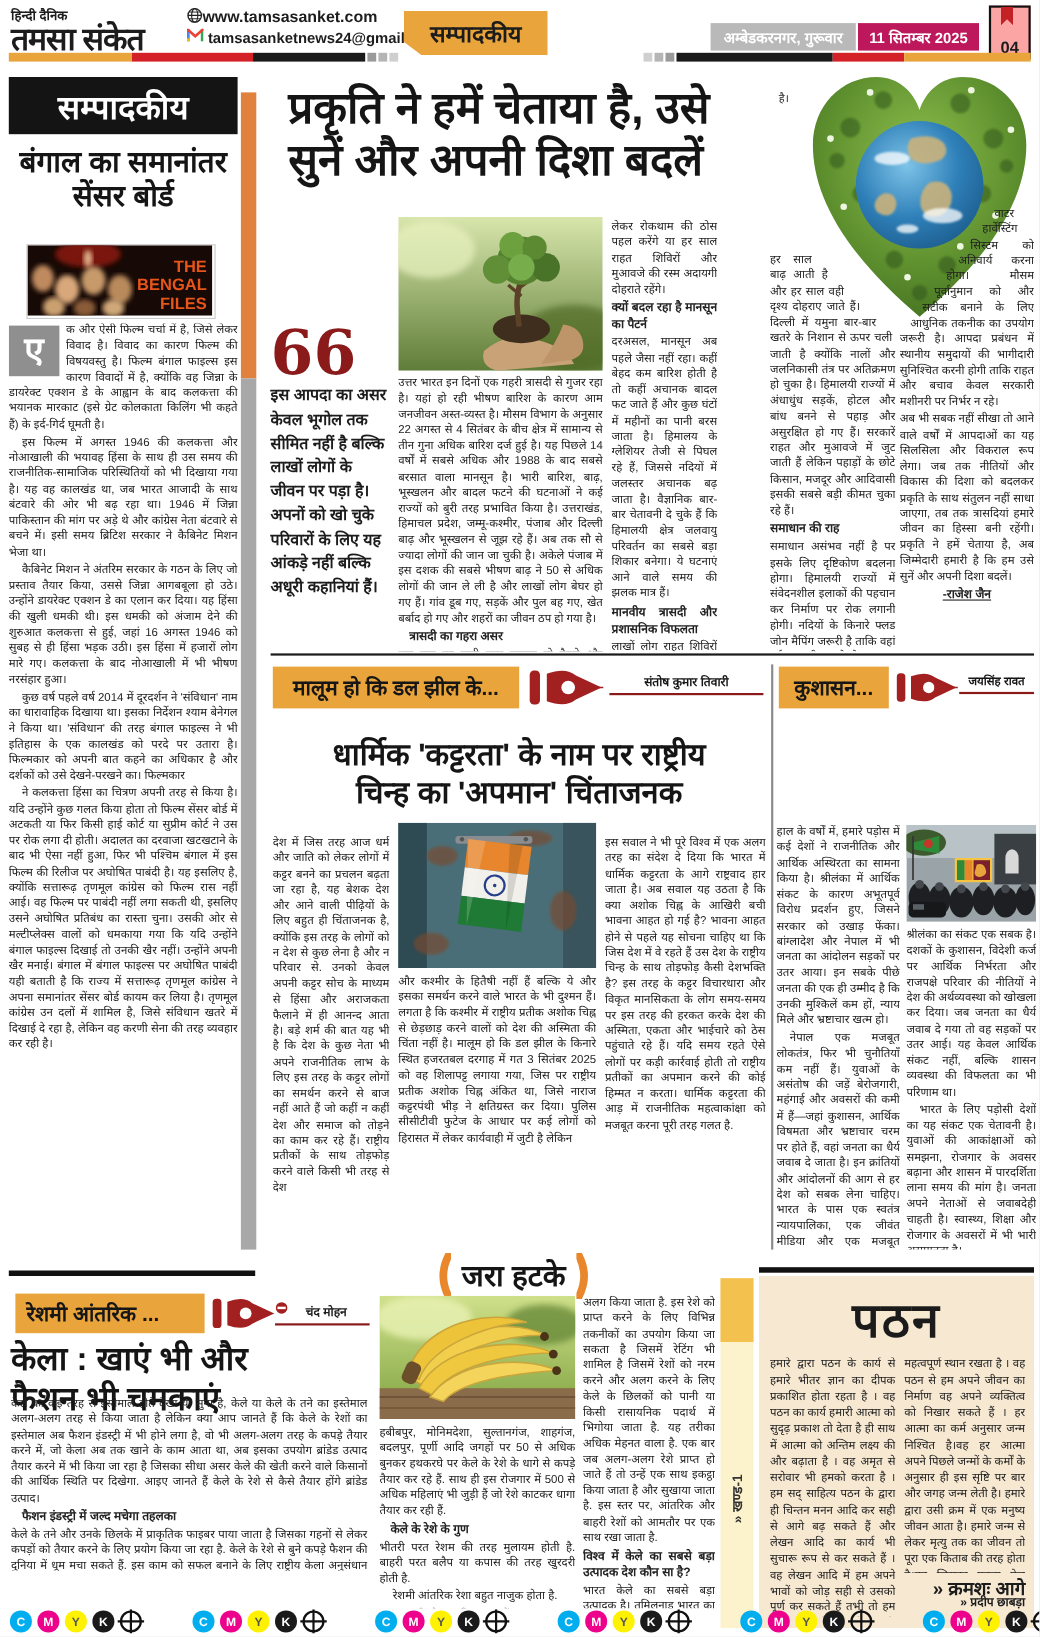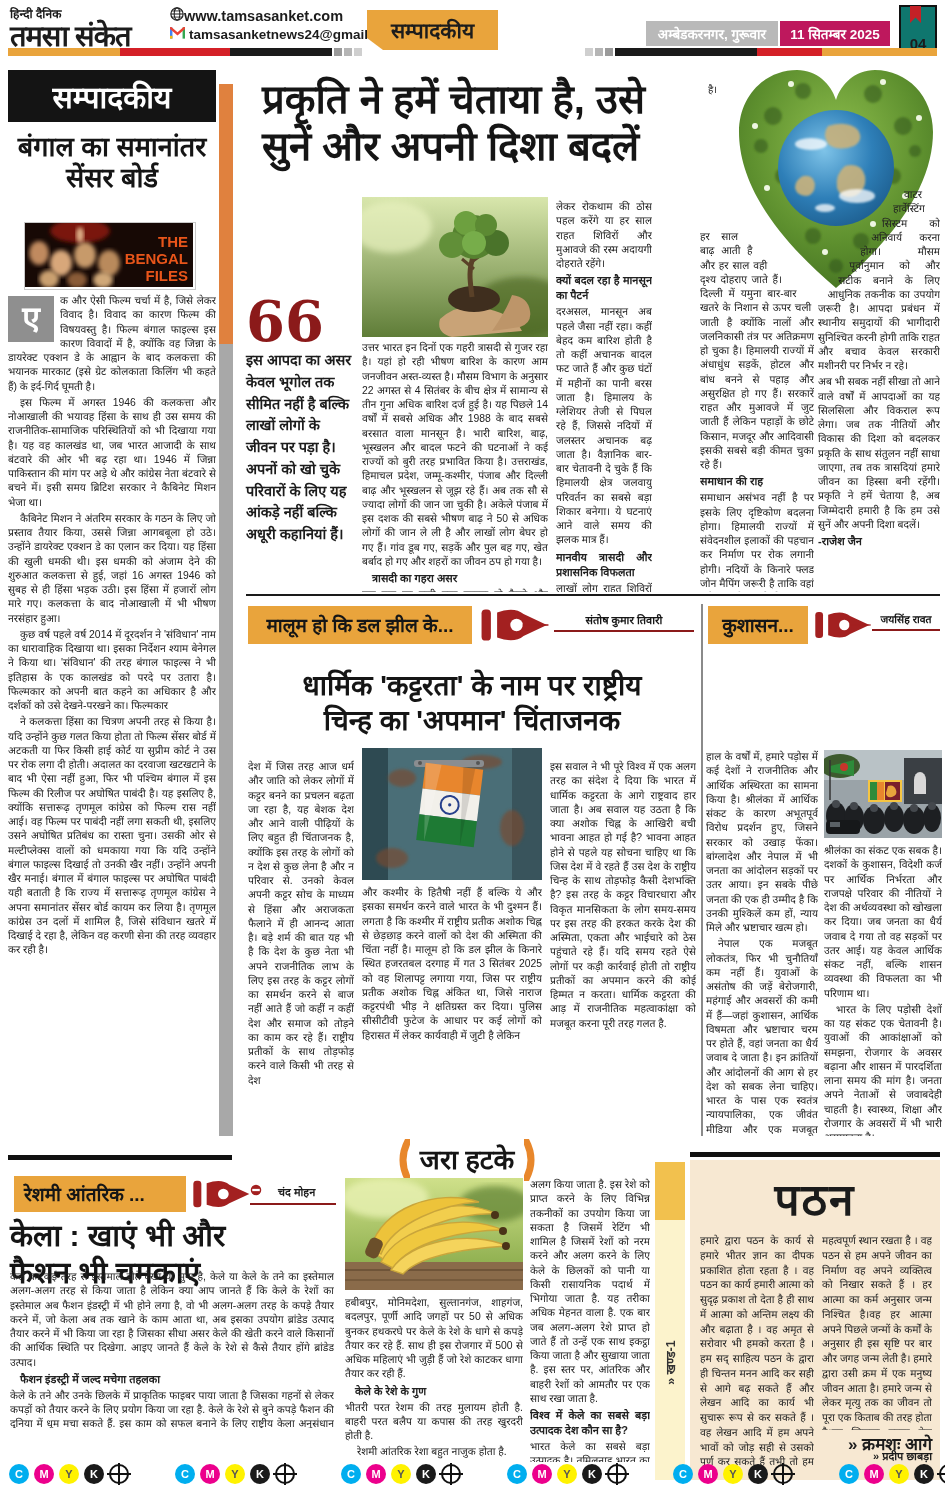--- a/index.html
+++ b/index.html
@@ -55,21 +55,21 @@
       </span>
       <span style="font-size:13.5px;font-weight:bold;">tamsasanketnews24@gmail.com</span>
     </div>
   </div>
 
   <div class="abs" style="left:367px;top:10px;width:131px;height:40px;background:#E9A43C;display:flex;align-items:center;justify-content:center;font-size:21px;font-weight:800;clip-path:polygon(0 0,100% 0,100% 100%,16px 100%,0 70%);">सम्पादकीय</div>
 
   <div class="abs" style="left:646px;top:21px;width:132px;height:25px;background:#b9b9b9;color:#fff;display:flex;align-items:center;justify-content:center;font-size:13.5px;font-weight:bold;">अम्बेडकरनगर, गुरूवार</div>
   <div class="abs" style="left:780px;top:21px;width:110px;height:25px;background:#be185d;color:#fff;display:flex;align-items:center;justify-content:center;font-size:13.5px;font-weight:bold;">11 सितम्बर 2025</div>
 
-  <div class="abs" style="left:899px;top:5px;width:34px;height:45px;border:2.5px solid #111;background:#0f766e;">
+  <div class="abs" style="left:899px;top:5px;width:34px;height:45px;border:2.5px solid #111;background:#fca5a5;">
     <div class="abs" style="left:9px;top:-1px;width:11px;height:17px;background:#C42127;clip-path:polygon(0 0,100% 0,100% 100%,50% 68%,0 100%);"></div>
     <div class="abs" style="left:0;bottom:0;width:100%;text-align:center;font-size:15px;font-weight:bold;">04</div>
   </div>
 
   <div class="abs" style="left:8px;top:48px;width:112px;height:8px;background:#E9A43C;"></div>
   <div class="abs" style="left:120px;top:48px;width:110px;height:8px;background:#D42027;"></div>
   <div class="abs" style="left:230px;top:48px;width:102px;height:8px;background:#1A1A1A;"></div>
   <div class="abs" style="left:334px;top:48px;width:8px;height:8px;background:#9a9a9a;"></div>
   <div class="abs" style="left:344px;top:48px;width:8px;height:8px;background:#b5b5b5;"></div>
   <div class="abs" style="left:354px;top:48px;width:8px;height:8px;background:#cfcfcf;"></div>
@@ -237,21 +237,21 @@
     <div style="float:right;width:76px;height:74px;shape-outside:polygon(0 0,100% 0,100% 100%);"></div>
     <p class="noind">हर साल बाढ़ आती है और हर साल वही दृश्य दोहराए जाते हैं। दिल्ली में यमुना बार-बार खतरे के निशान से ऊपर चली जाती है क्योंकि नालों और जलनिकासी तंत्र पर अतिक्रमण हो चुका है। हिमालयी राज्यों में अंधाधुंध सड़कें, होटल और बांध बनने से पहाड़ और असुरक्षित हो गए हैं। सरकारें राहत और मुआवजे में जुट जाती हैं लेकिन पहाड़ों के छोटे किसान, मजदूर और आदिवासी इसकी सबसे बड़ी कीमत चुका रहे हैं।</p>
     <div class="subhead" style="text-indent:0;">समाधान की राह</div>
     <p class="noind">समाधान असंभव नहीं है पर इसके लिए दृष्टिकोण बदलना होगा। हिमालयी राज्यों में संवेदनशील इलाकों की पहचान कर निर्माण पर रोक लगानी होगी। नदियों के किनारे फ्लड जोन मैपिंग जरूरी है ताकि वहां नई आबादी बसाने से बचा जा सके। शहरी क्षेत्रों में ड्रेनेज और</p>
   </div>
 
   <div class="abs just bodytxt clip" style="left:818px;top:188px;width:122px;height:404px;">
     <div style="float:left;width:86px;height:112px;shape-outside:polygon(0 0,100% 0,0 100%);"></div>
     <p class="noind">वाटर हार्वेस्टिंग सिस्टम को अनिवार्य करना होगा। मौसम पूर्वानुमान को और सटीक बनाने के लिए आधुनिक तकनीक का उपयोग जरूरी है। आपदा प्रबंधन में स्थानीय समुदायों की भागीदारी सुनिश्चित करनी होगी ताकि राहत और बचाव केवल सरकारी मशीनरी पर निर्भर न रहे।</p>
     <p class="noind">अब भी सबक नहीं सीखा तो आने वाले वर्षों में आपदाओं का यह सिलसिला और विकराल रूप लेगा। जब तक नीतियों और विकास की दिशा को बदलकर प्रकृति के साथ संतुलन नहीं साधा जाएगा, तब तक त्रासदियां हमारे जीवन का हिस्सा बनी रहेंगी। प्रकृति ने हमें चेताया है, अब जिम्मेदारी हमारी है कि हम उसे सुनें और अपनी दिशा बदलें।</p>
-    <div style="text-align:left;font-weight:bold;font-size:11px;">-राजेश जैन</div>
+    <div style="text-align:center;font-weight:bold;font-size:11px;text-decoration:underline;">-राजेश जैन</div>
   </div>
 
   <div class="abs" style="left:246px;top:594px;width:694px;height:2px;background:#1a1a1a;"></div>
 
   <div class="abs kicker" style="left:248px;top:606px;width:224px;height:38px;">मालूम हो कि डल झील के...</div>
   <div class="abs" style="left:480px;top:603px;">
     <svg width="70" height="44" viewBox="0 0 90 44">
         <rect x="2" y="2" width="12" height="40" rx="5" fill="#A32020"></rect>
         <path d="M22,6 Q44,-2 56,8 L86,22 L56,36 Q44,46 22,38 Z" fill="#A32020"></path>
         <circle cx="47" cy="22" r="8" fill="#fff"></circle>

